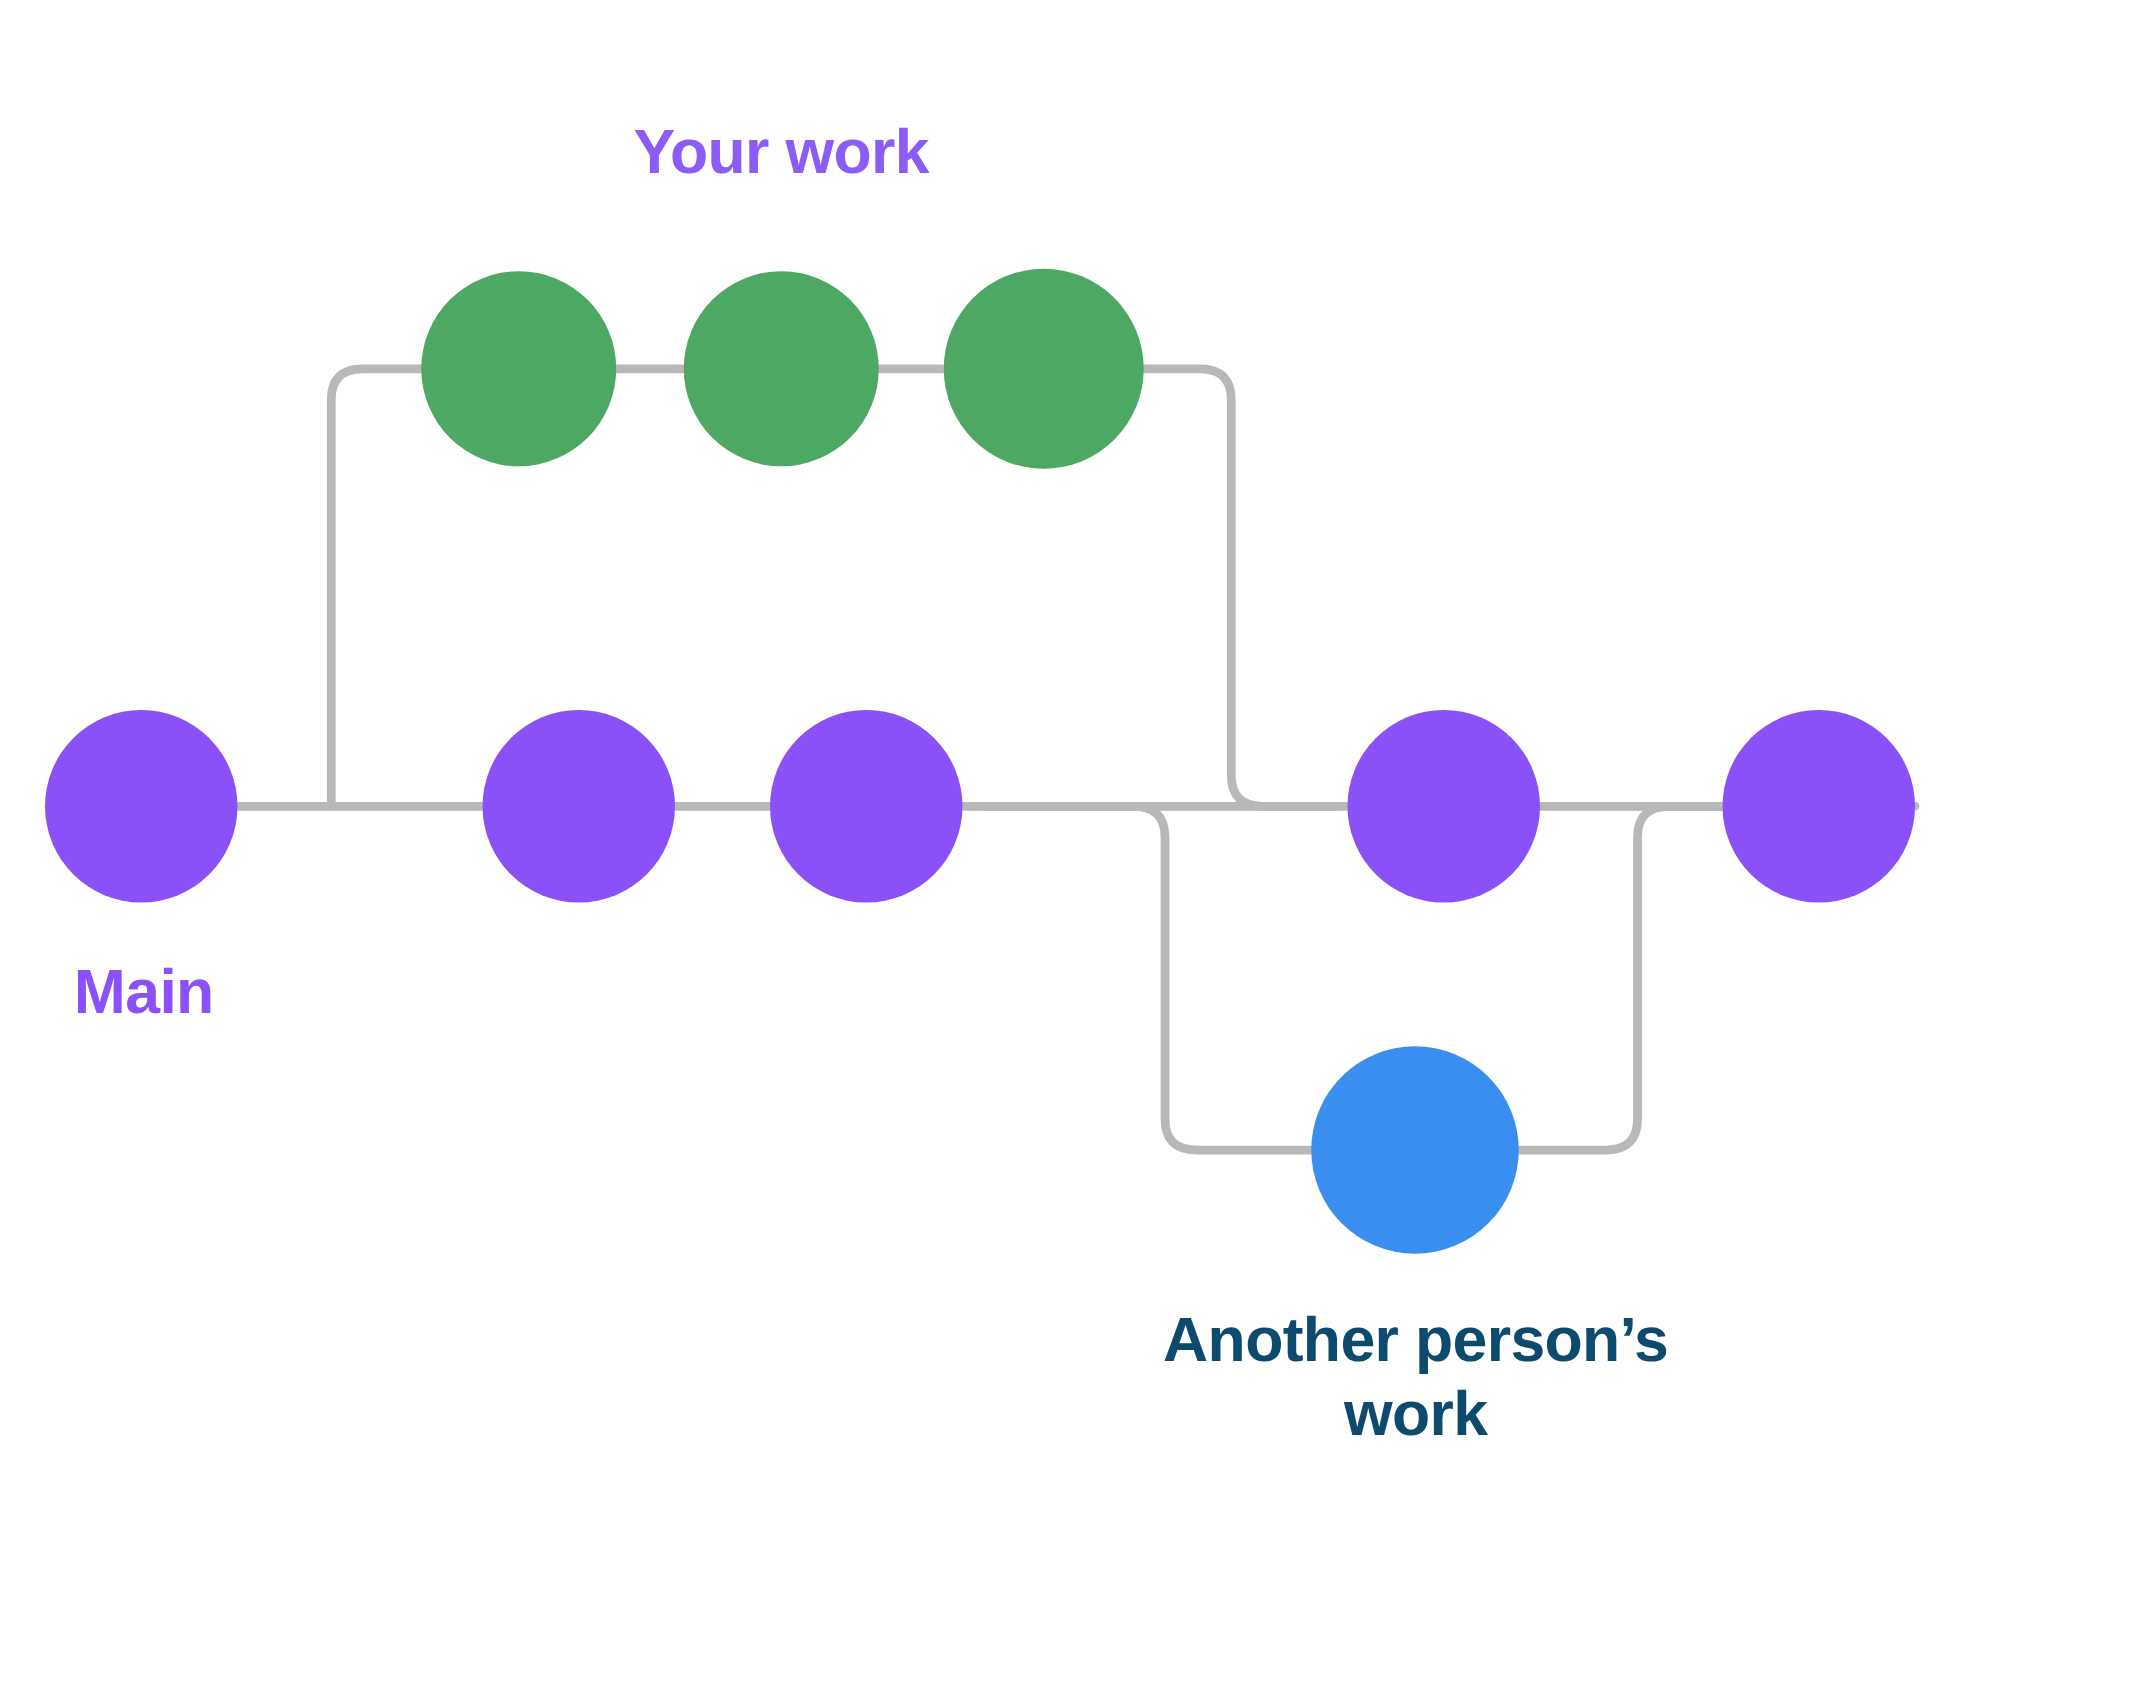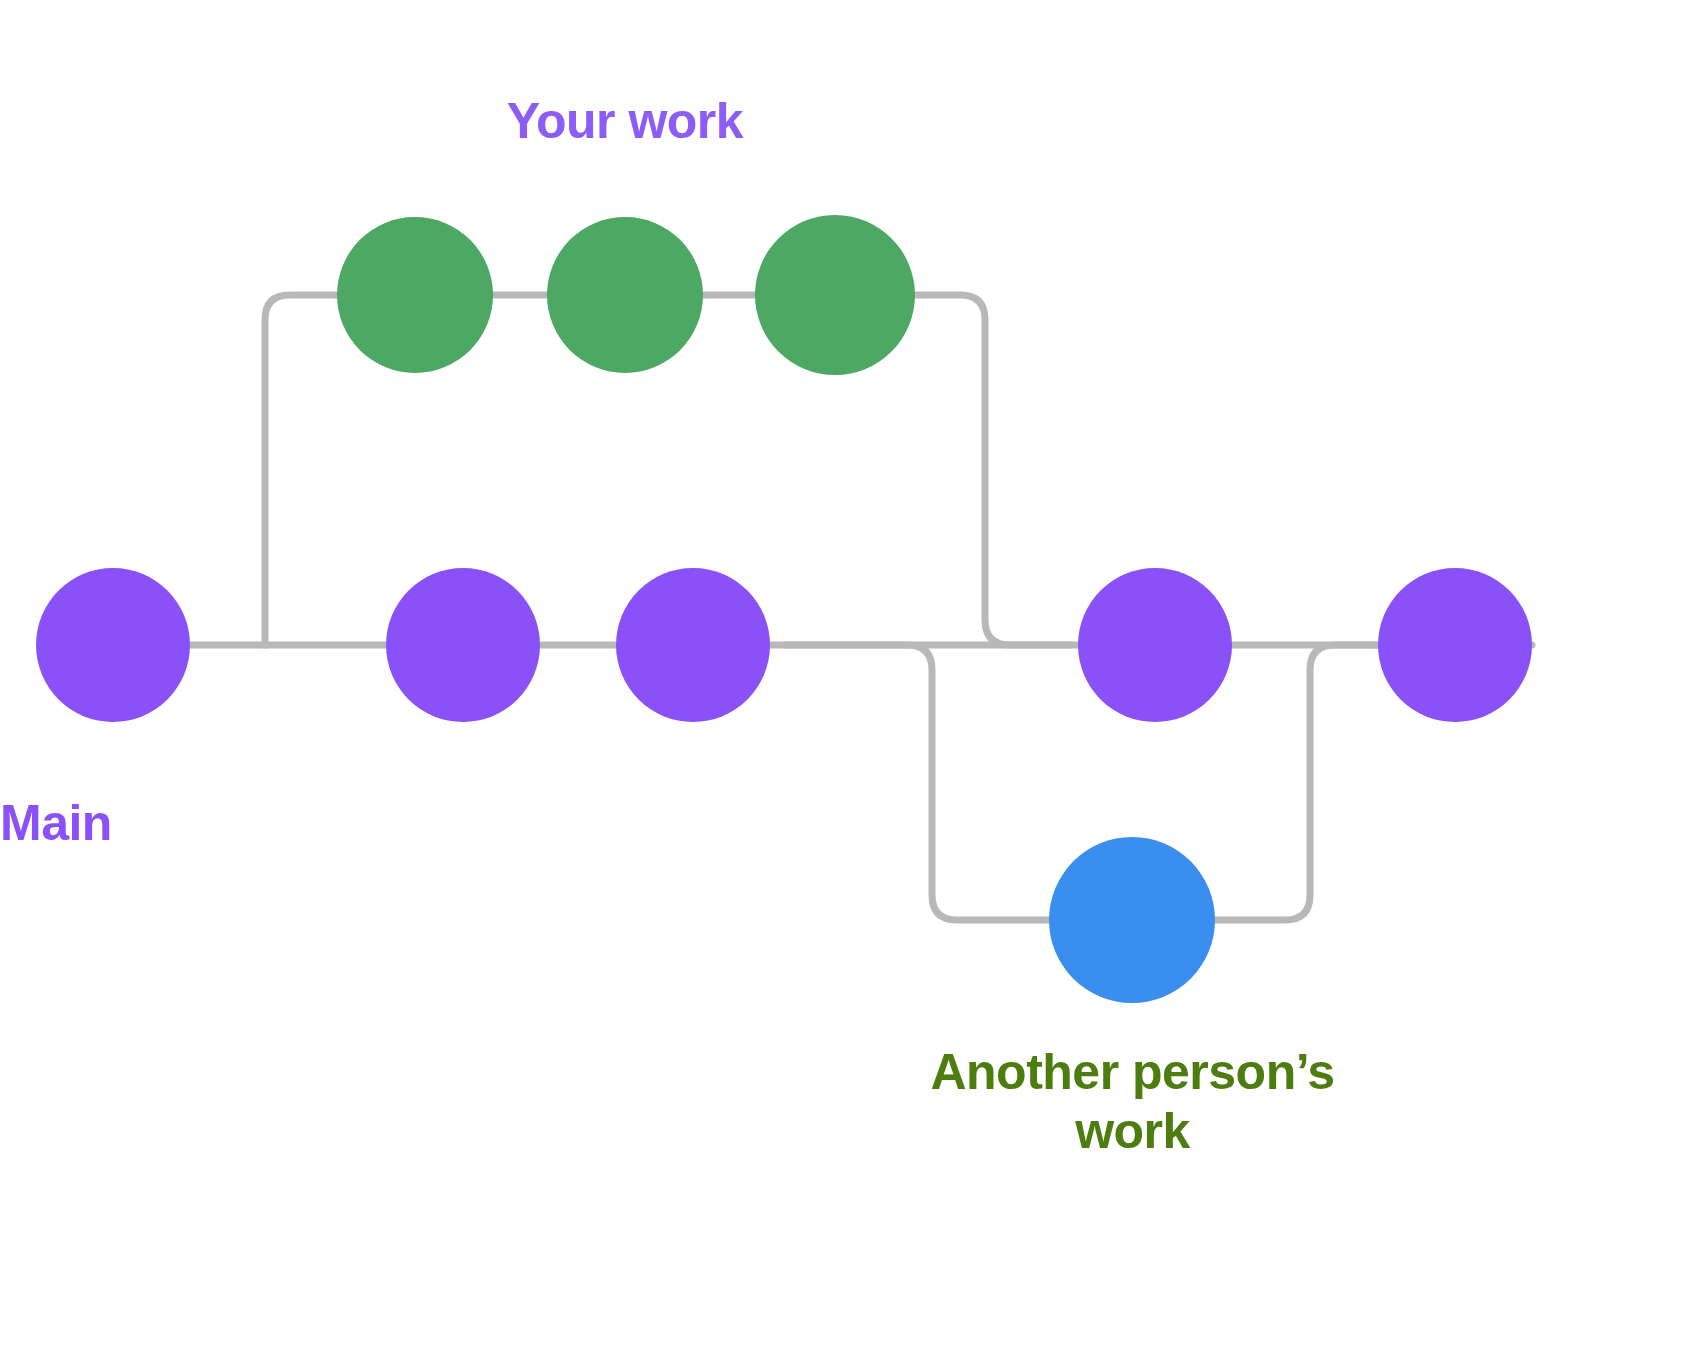--- a/index.html
+++ b/index.html
@@ -39,23 +39,22 @@
     left: 0;
     top: 92px;
     width: 1250px;
     text-align: center;
     font-size: 50px;
   }
   #label-main {
     left: 0px;
     top: 764px;
     width: 230px;
-    text-align: left;
+    text-align: center;
     font-size: 50px;
-    margin-top: 30px;
   }
   #label-another-person {
     left: 845px;
     top: 1043px;
     width: 575px;
     text-align: center;
     font-size: 50px;
   }
 </style>
 </head>
@@ -94,16 +93,16 @@
       <circle cx="835" cy="295" r="80" fill="#4CA862"></circle>
 
       <circle cx="1132" cy="920" r="83" fill="#3A8EF0"></circle>
     </g>
   </svg>
 
   <div class="branch-label" id="label-your-work" style="color:#8b5cf6;">Your work</div>
 
   <div class="branch-label" id="label-main" style="color:#8B51F8;">Main</div>
 
-  <div class="branch-label" id="label-another-person" style="color:#4d7c0f;text-align:center;">Another person’s
+  <div class="branch-label" id="label-another-person" style="color:#0c4a6e;text-align:center;">Another person’s
 work</div>
 
 </div>
 
 </body></html>

